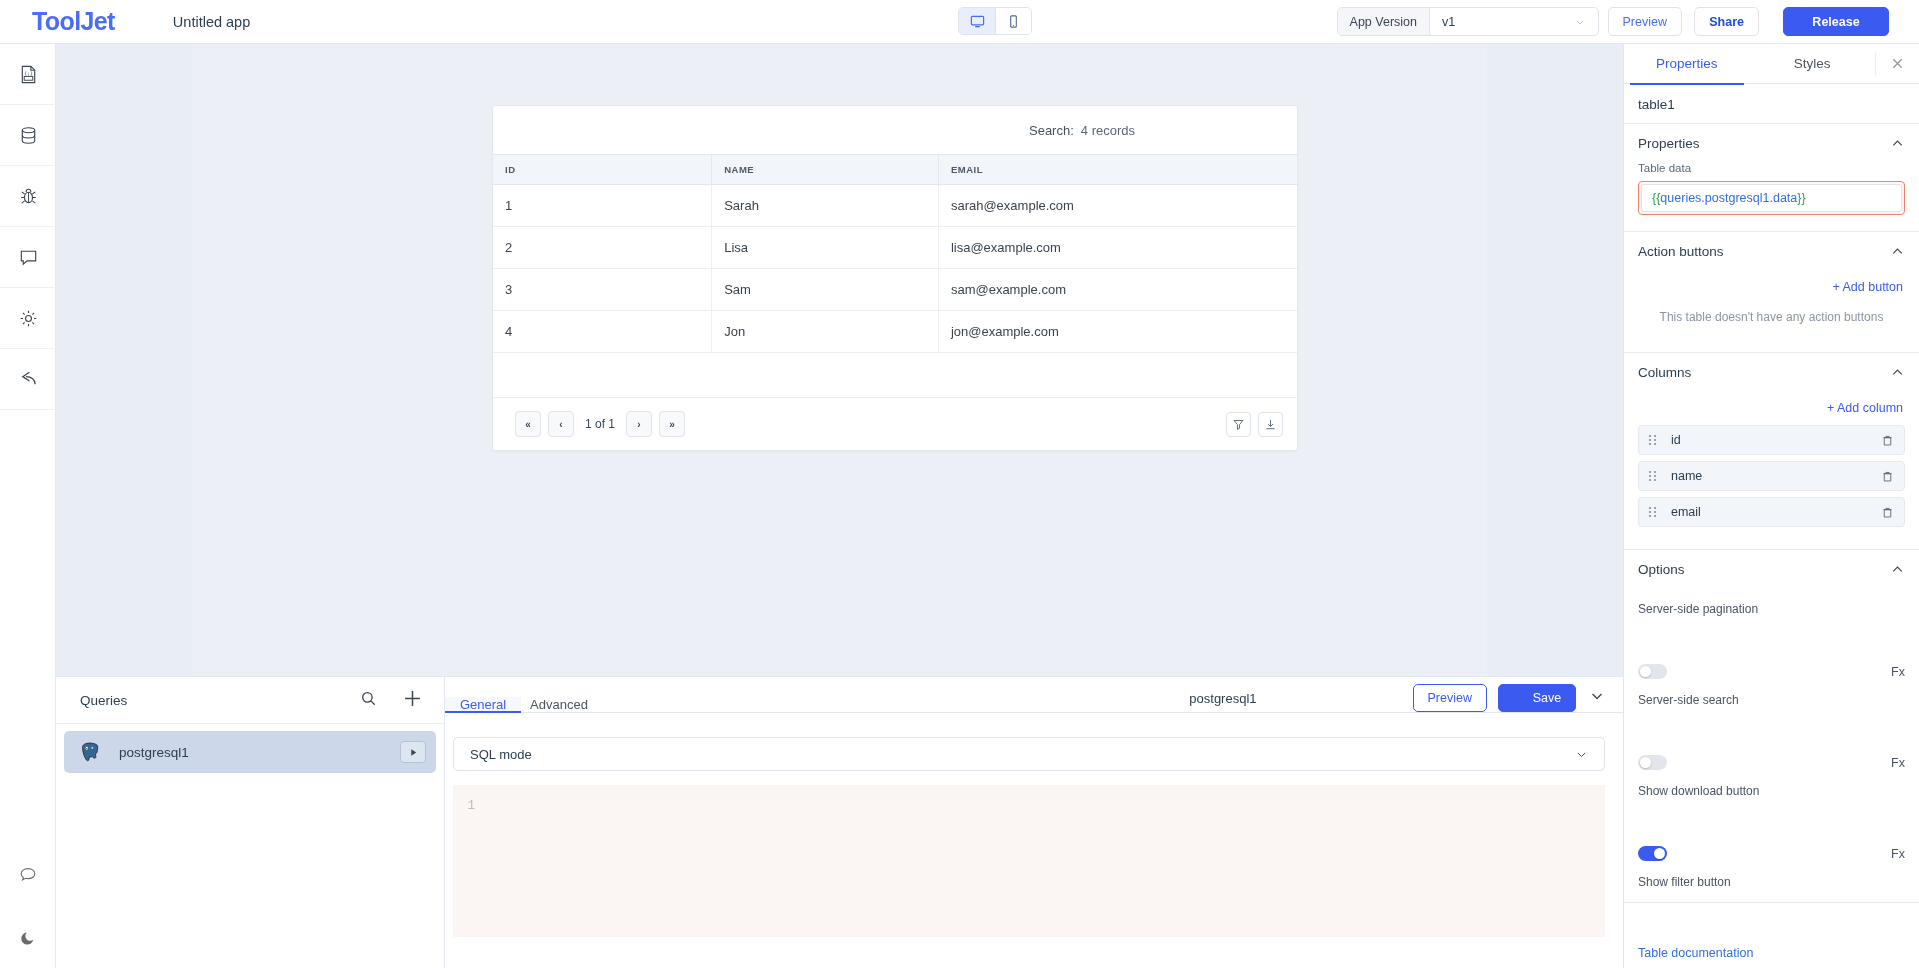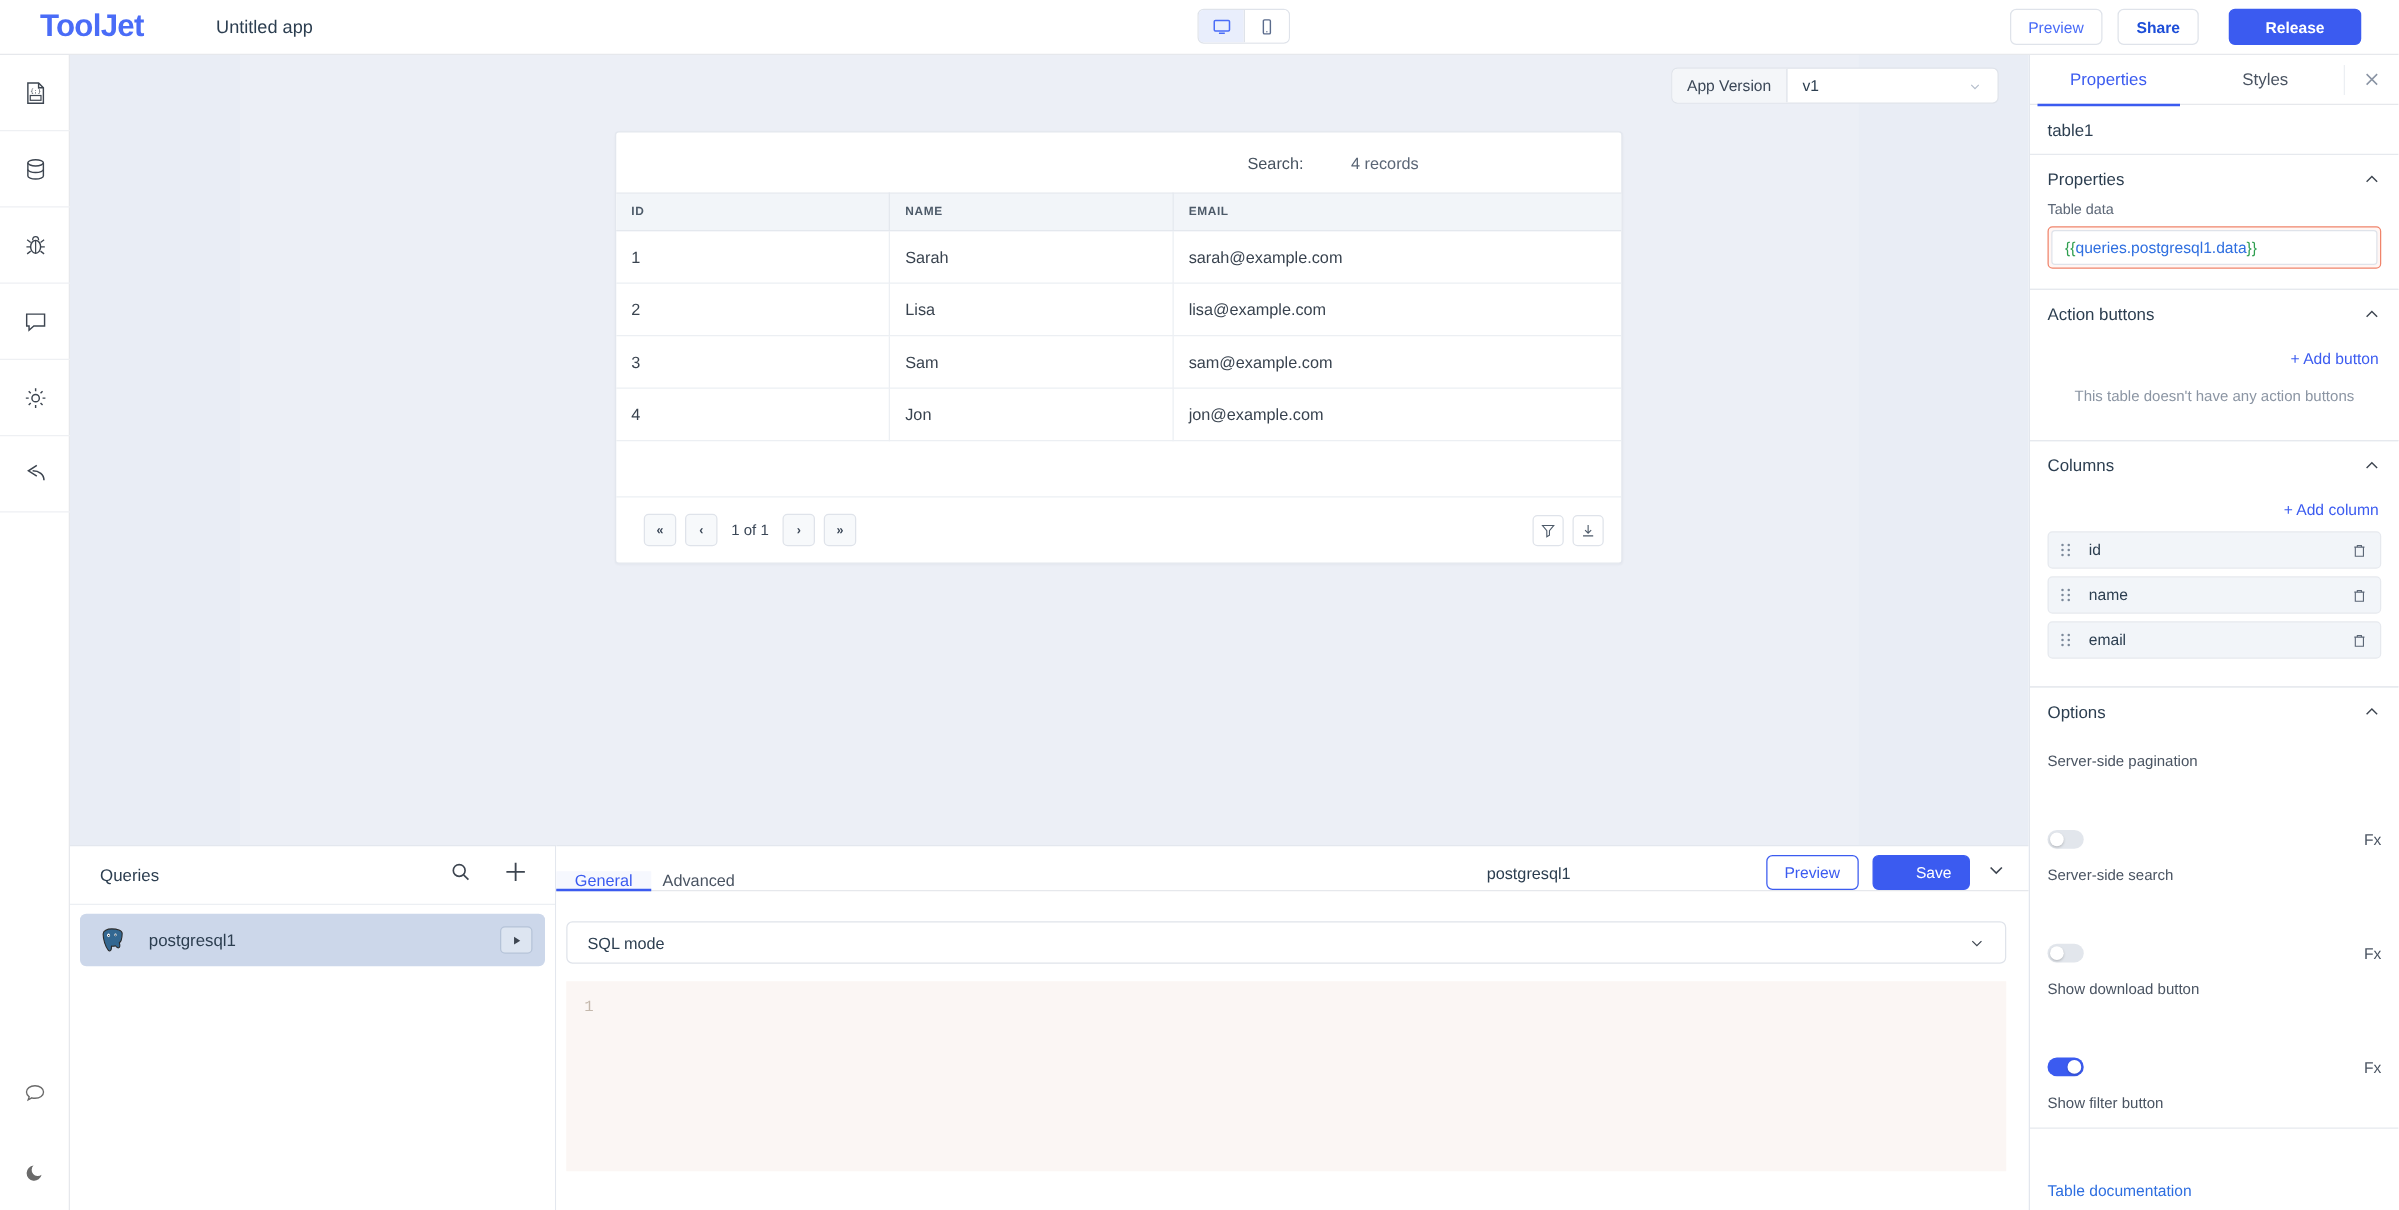--- a/index.html
+++ b/index.html
@@ -33,21 +33,21 @@
   .device-btn {
     width: 36px; height: 26px; display: flex; align-items: center; justify-content: center;
     background: #fff; cursor: pointer;
   }
   .device-btn.active { background: #e9eefc; }
   .device-btn + .device-btn { border-left: 1px solid #dfe3ea; }
 
   .version-group {
     position: absolute; right: 320px; top: 7px;
     display: flex; height: 29px; border: 1px solid #dfe3ea; border-radius: 5px;
-    overflow: hidden; background: #fff; margin-top: 47px;
+    overflow: hidden; background: #fff;
   }
   .version-label {
     background: #f4f6f9; display: flex; align-items: center;
     padding: 0 12px; font-size: 12.5px; color: #3b4757;
     border-right: 1px solid #dfe3ea;
   }
   .version-select {
     width: 168px; display: flex; align-items: center; justify-content: space-between;
     padding: 0 12px; font-size: 12.5px; color: #2c3e50; cursor: pointer;
   }
@@ -84,24 +84,24 @@
 
   
   .table-widget {
     position: absolute; top: 61px; left: 436px; width: 806px; height: 346px;
     background: #fff; border: 1px solid #e3e7ee; border-radius: 3px;
     box-shadow: 0 1px 2px rgba(16,24,40,0.04);
     display: flex; flex-direction: column;
   }
   .table-search {
     height: 48px; display: flex; align-items: center; justify-content: flex-end;
-    padding-right: 162px; font-size: 13px; color: #5b6676; gap: 20px;
+    padding-right: 162px; font-size: 13px; color: #5b6676;
   }
   .table-search .srch-label { color: #46525f; }
-  .table-search .srch-count { margin-left: 18px; color: #5b6676; }
+  .table-search .srch-count { margin-left: 7px; color: #5b6676; }
   table.data { width: 100%; border-collapse: collapse; table-layout: fixed; }
   table.data th {
     background: #f2f5f9; border-top: 1px solid #e4e8ee; border-bottom: 1px solid #e4e8ee;
     border-right: 1px solid #e4e8ee;
     text-align: left; font-size: 9.5px; font-weight: 600; letter-spacing: 0.5px;
     color: #4d5a69; padding: 9px 0 9px 12px; height: 29px;
   }
   table.data td {
     border-bottom: 1px solid #eceff3; border-right: 1px solid #eceff3;
     font-size: 13px; color: #39434f; padding: 0 0 0 12px; height: 42px;

